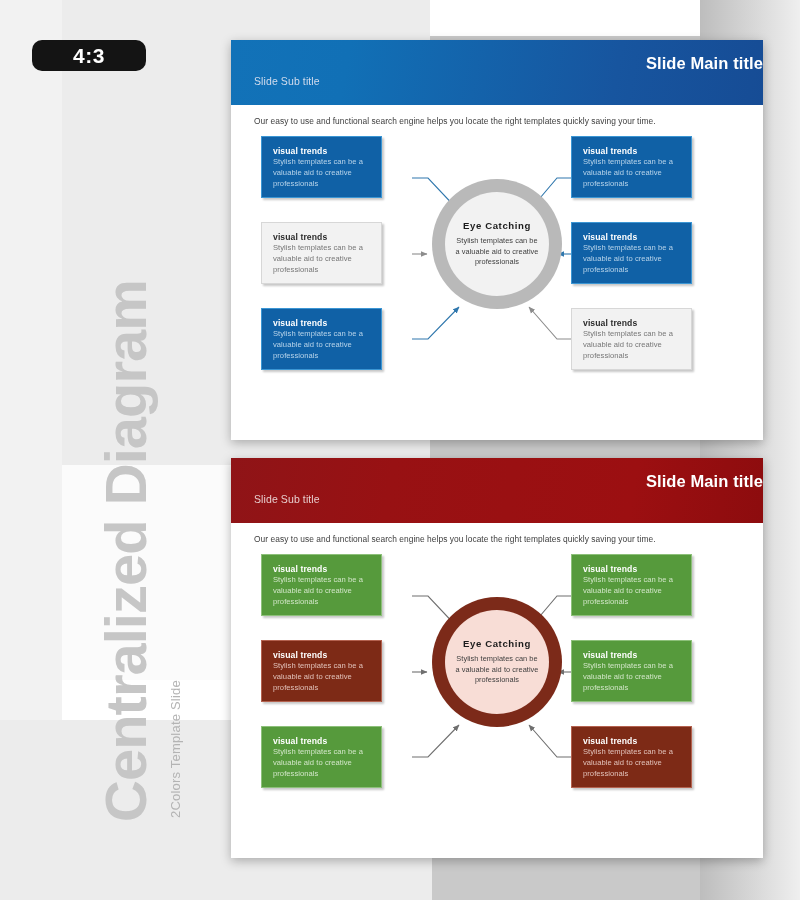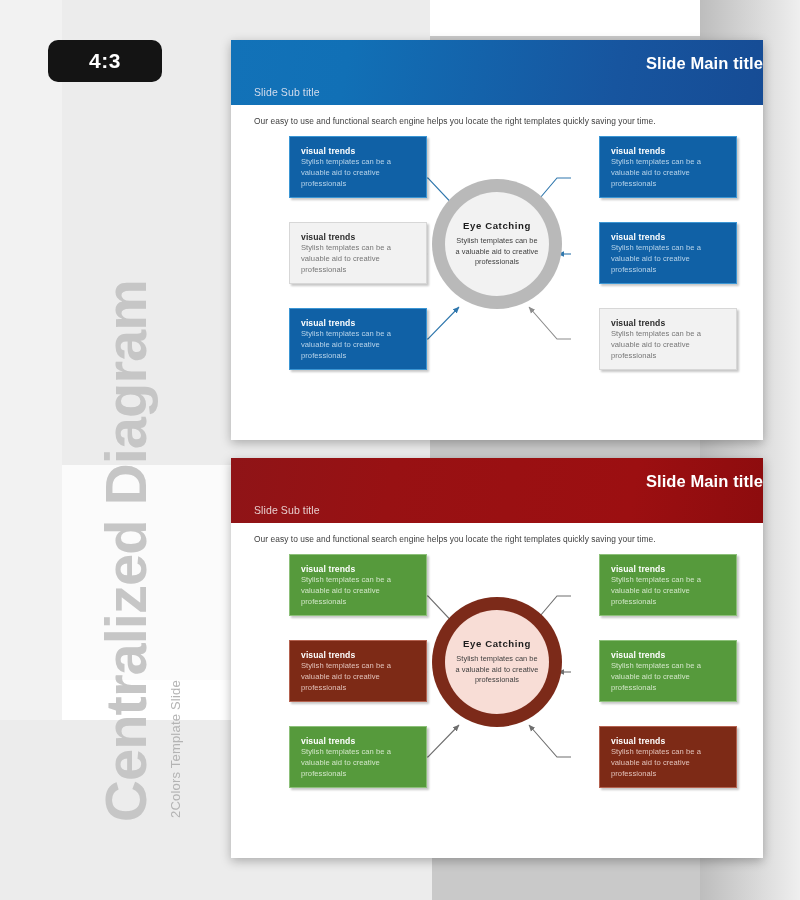--- a/index.html
+++ b/index.html
@@ -17,22 +17,22 @@
   .bg-grey-big    { left: 62px;  top: 0px;   width: 368px; height: 465px; background: #ececec; }
   .bg-white-mid   { left: 62px;  top: 465px; width: 368px; height: 215px; background: #fbfbfb; }
   .bg-grey-bottom { left: 0px;   top: 720px; width: 432px; height: 180px; background: #ececec; }
   .bg-grey-right  { left: 430px; top: 0px;   width: 370px; height: 900px; background: #c9c9c9; }
   .bg-white-notch { left: 430px; top: 0px;   width: 270px; height: 36px;  background: #ffffff; }
   .bg-grad-right  { left: 700px; top: 0px;   width: 100px; height: 900px;
                     background: linear-gradient(to right, #bdbdbd 0%, #d8d8d8 55%, #efefef 100%); }
 
   
   .ratio-badge {
-    position: absolute; left: 48px; top: 40px;
-    width: 114px; height: 42px;
+    position: absolute; left: 32px; top: 40px;
+    width: 114px; height: 31px;
     background: #141414; border-radius: 10px;
     display: flex; align-items: center; justify-content: center;
   }
   .ratio-badge span {
     color: #ffffff; font-size: 21px; font-weight: bold; letter-spacing: 0.5px;
   }
 
   
   .vtitle {
     position: absolute;
@@ -63,40 +63,39 @@
     box-shadow: 0 3px 10px rgba(0,0,0,0.28);
   }
   #slide-blue { left: 231px; top: 40px;  width: 532px; height: 400px; }
   #slide-red  { left: 231px; top: 458px; width: 532px; height: 400px; }
 
   .slide-header { position: relative; width: 100%; height: 65px; padding: 14px 0 0 23px; }
   .hdr-blue { background: linear-gradient(100deg, #1272b8 0%, #1170b6 22%, #17559f 72%, #164c95 100%); }
   .hdr-red  { background: linear-gradient(100deg, #8f1417 0%, #981113 30%, #9c0f11 75%, #8d0c0e 100%); }
 
   .slide-main-title { color: #ffffff; font-size: 16.5px; font-weight: bold; letter-spacing: 0.1px; text-align: right; }
-  .slide-sub-title  { color: #d2dced; font-size: 10.5px; margin-top: 13px; letter-spacing: 0.1px; }
+  .slide-sub-title  { color: #d2dced; font-size: 10.5px; margin-top: 2px; letter-spacing: 0.1px; }
   .hdr-red .slide-sub-title { color: #e7cdcd; }
 
   .slide-intro {
     color: #3d3d3d; font-size: 8.4px;
     padding: 11px 0 0 23px; letter-spacing: 0.05px;
   }
 
   
   .diagram { position: relative; width: 100%; height: 295px; }
   .diagram svg.connectors { position: absolute; left: 0; top: 0; width: 532px; height: 295px; }
 
   
   .vbox {
     position: absolute;
-    width: 138px; height: 62px;
+    width: 121px; height: 62px;
     padding: 9px 9px 0 11px;
     border-style: solid; border-width: 1.3px;
     box-shadow: 1.5px 1.5px 2px rgba(0,0,0,0.22);
-    margin-left: 28px;
   }
   .vbox .vb-title { font-size: 8.6px; font-weight: bold; letter-spacing: 0.1px; }
   .vbox .vb-body  { font-size: 7.6px; line-height: 1.42; margin-top: 1px; letter-spacing: 0.05px; }
 
   
   .vbox.filled-blue { background: #1061a6; border-color: #3b96d4; }
   .vbox.filled-blue .vb-title { color: #ffffff; }
   .vbox.filled-blue .vb-body  { color: #b8d4ea; }
   .vbox.plain { background: #f2f2f2; border-color: #d7d7d7; }
   .vbox.plain .vb-title { color: #2c2c2c; }

